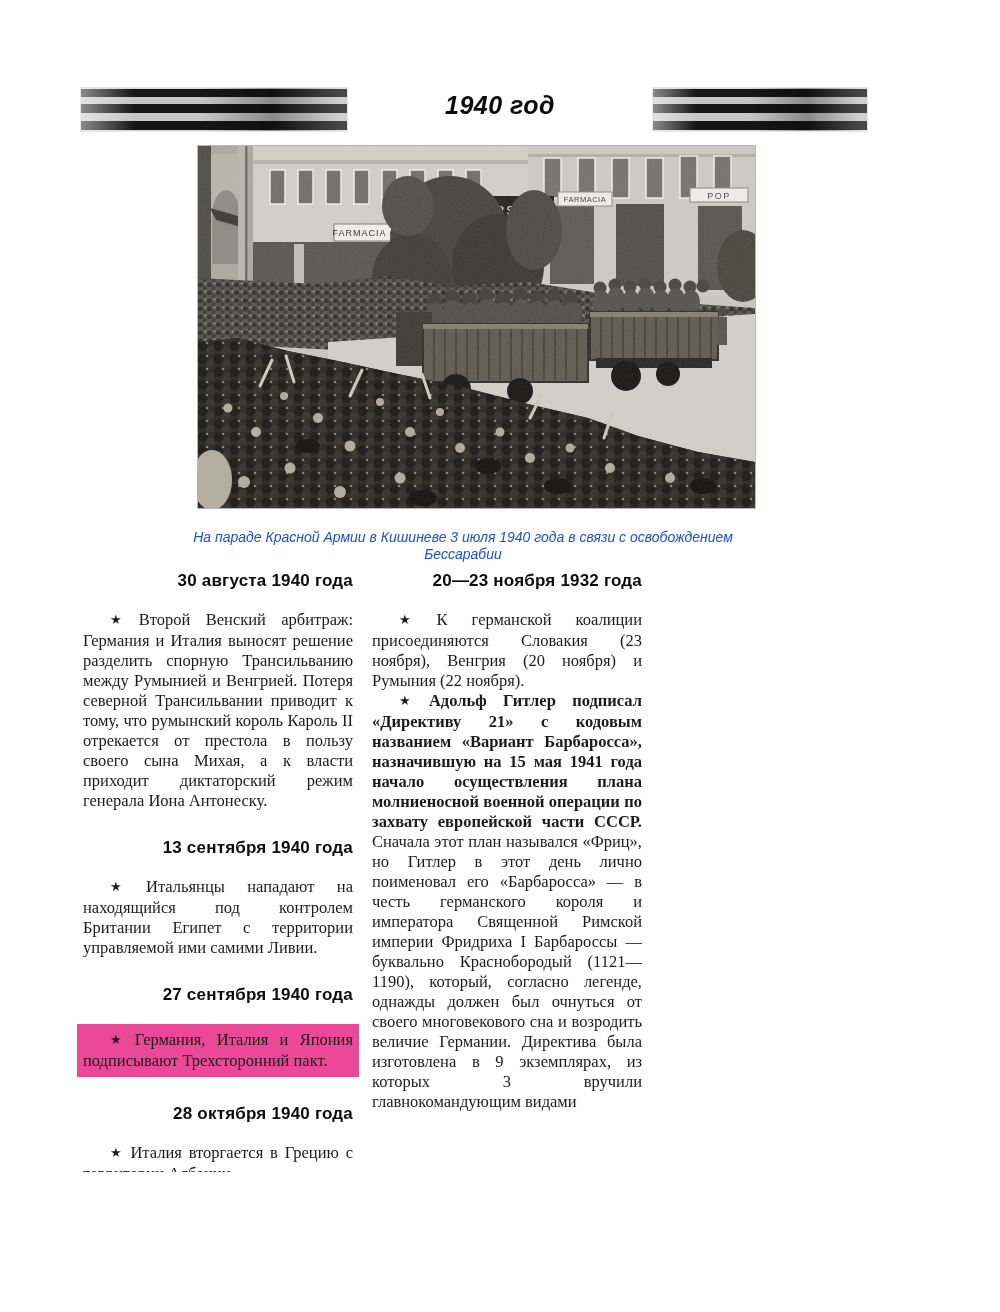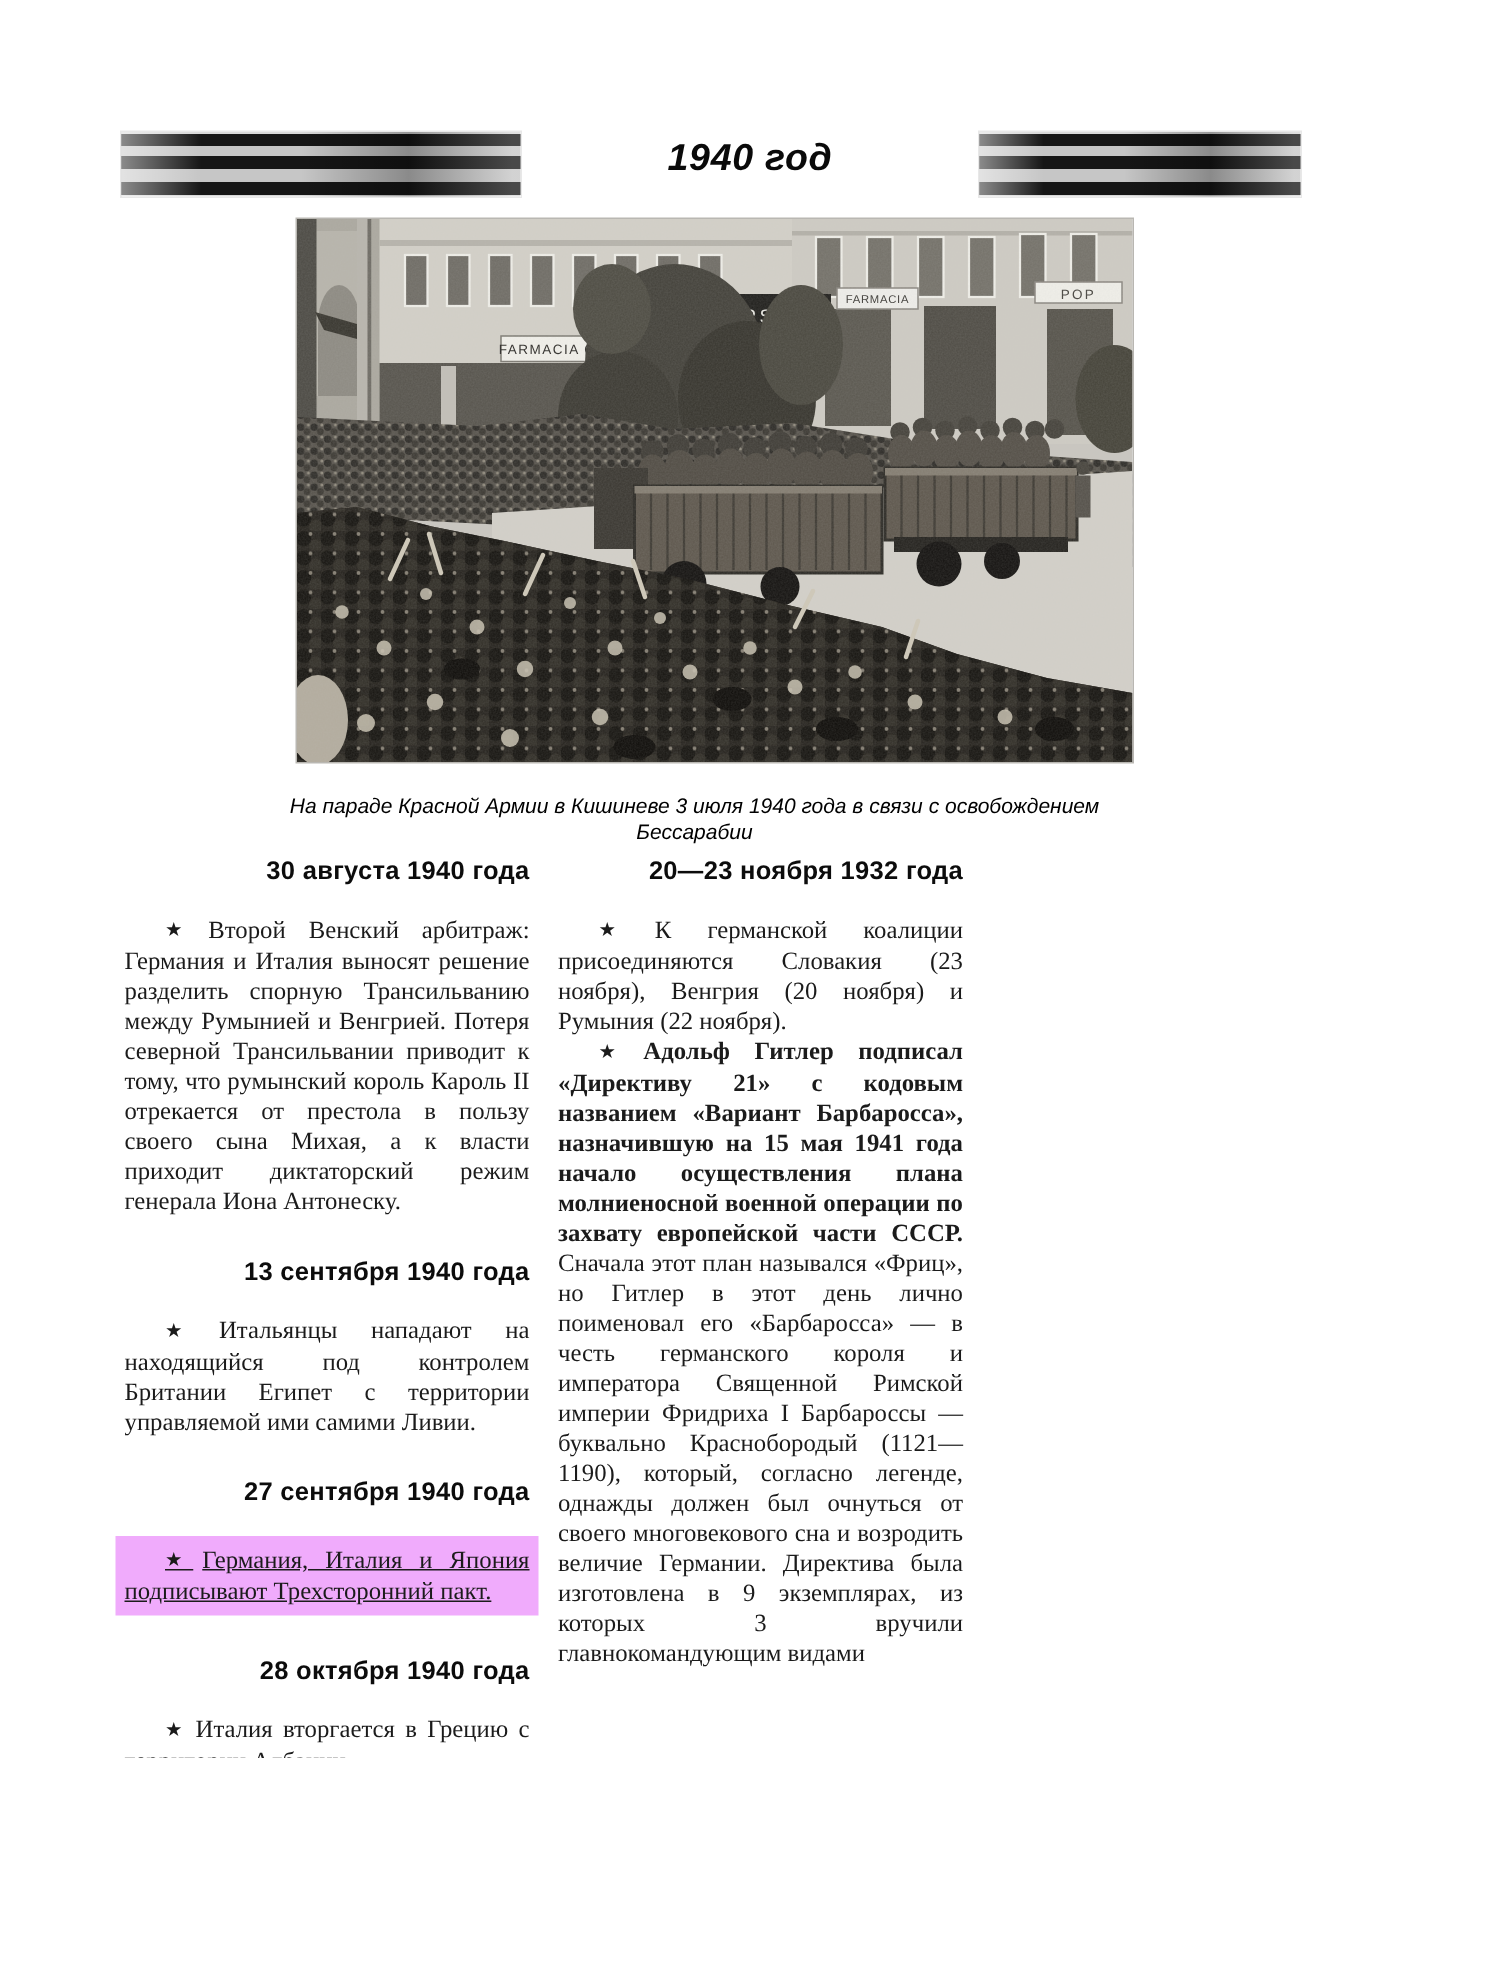--- a/index.html
+++ b/index.html
@@ -17,32 +17,32 @@
   .ribbon-left{left:81px;width:266px;}
   .ribbon-right{left:653px;width:214px;}
   .page-title{position:absolute;left:347px;top:92px;width:306px;text-align:center;
     font:italic 700 25px/27px "Liberation Sans",sans-serif;color:#0a0a0a;letter-spacing:.5px;}
 
   
   .photo{position:absolute;left:198px;top:146px;width:557px;height:362px;margin:0;
          outline:1px solid #b9b7b2;}
   .photo svg{display:block;width:557px;height:362px;}
   .caption{position:absolute;left:166px;top:529px;width:594px;text-align:center;
-    font:italic 14px/17px "Liberation Sans",sans-serif;color:#000000;letter-spacing:0;}
+    font:italic 14px/17px "Liberation Sans",sans-serif;color:#1d4ed8;letter-spacing:0;}
 
   
   .columns{position:absolute;left:83px;top:566px;width:559px;display:flex;gap:19px;}
   .col{width:270px;flex:0 0 270px;}
   .col h3{font:700 17px/21px "Liberation Sans",sans-serif;text-align:right;
           color:#0c0c0c;margin:26px 0 19px;letter-spacing:.2px;}
   .col h3:first-child{margin-top:4px;}
   .col p{margin:0;font-size:16.5px;line-height:20px;text-align:justify;text-indent:27px;}
   .col p .bullet{font-size:13px;letter-spacing:0;margin-right:6px;position:relative;top:-1px;}
   .col p b{font-weight:700;}
-  .col p.highlight{background:#f0abfc;margin:1px -6px 1px;padding:6px 6px;text-decoration:underline;}
+  .col p.highlight{background:#ec4899;margin:1px -6px 1px;padding:6px 6px;}
 
   
   .pagenum-wrap{position:absolute;left:452px;top:1193px;width:56px;height:60px;}
   .pagenum-wrap svg{position:absolute;left:0;top:0;}
   .pagenum{position:absolute;left:0;top:20px;width:56px;text-align:right;
     font:400 21px/22px "Liberation Serif",serif;color:#000000;}
 </style>
 </head>
 <body>
 

